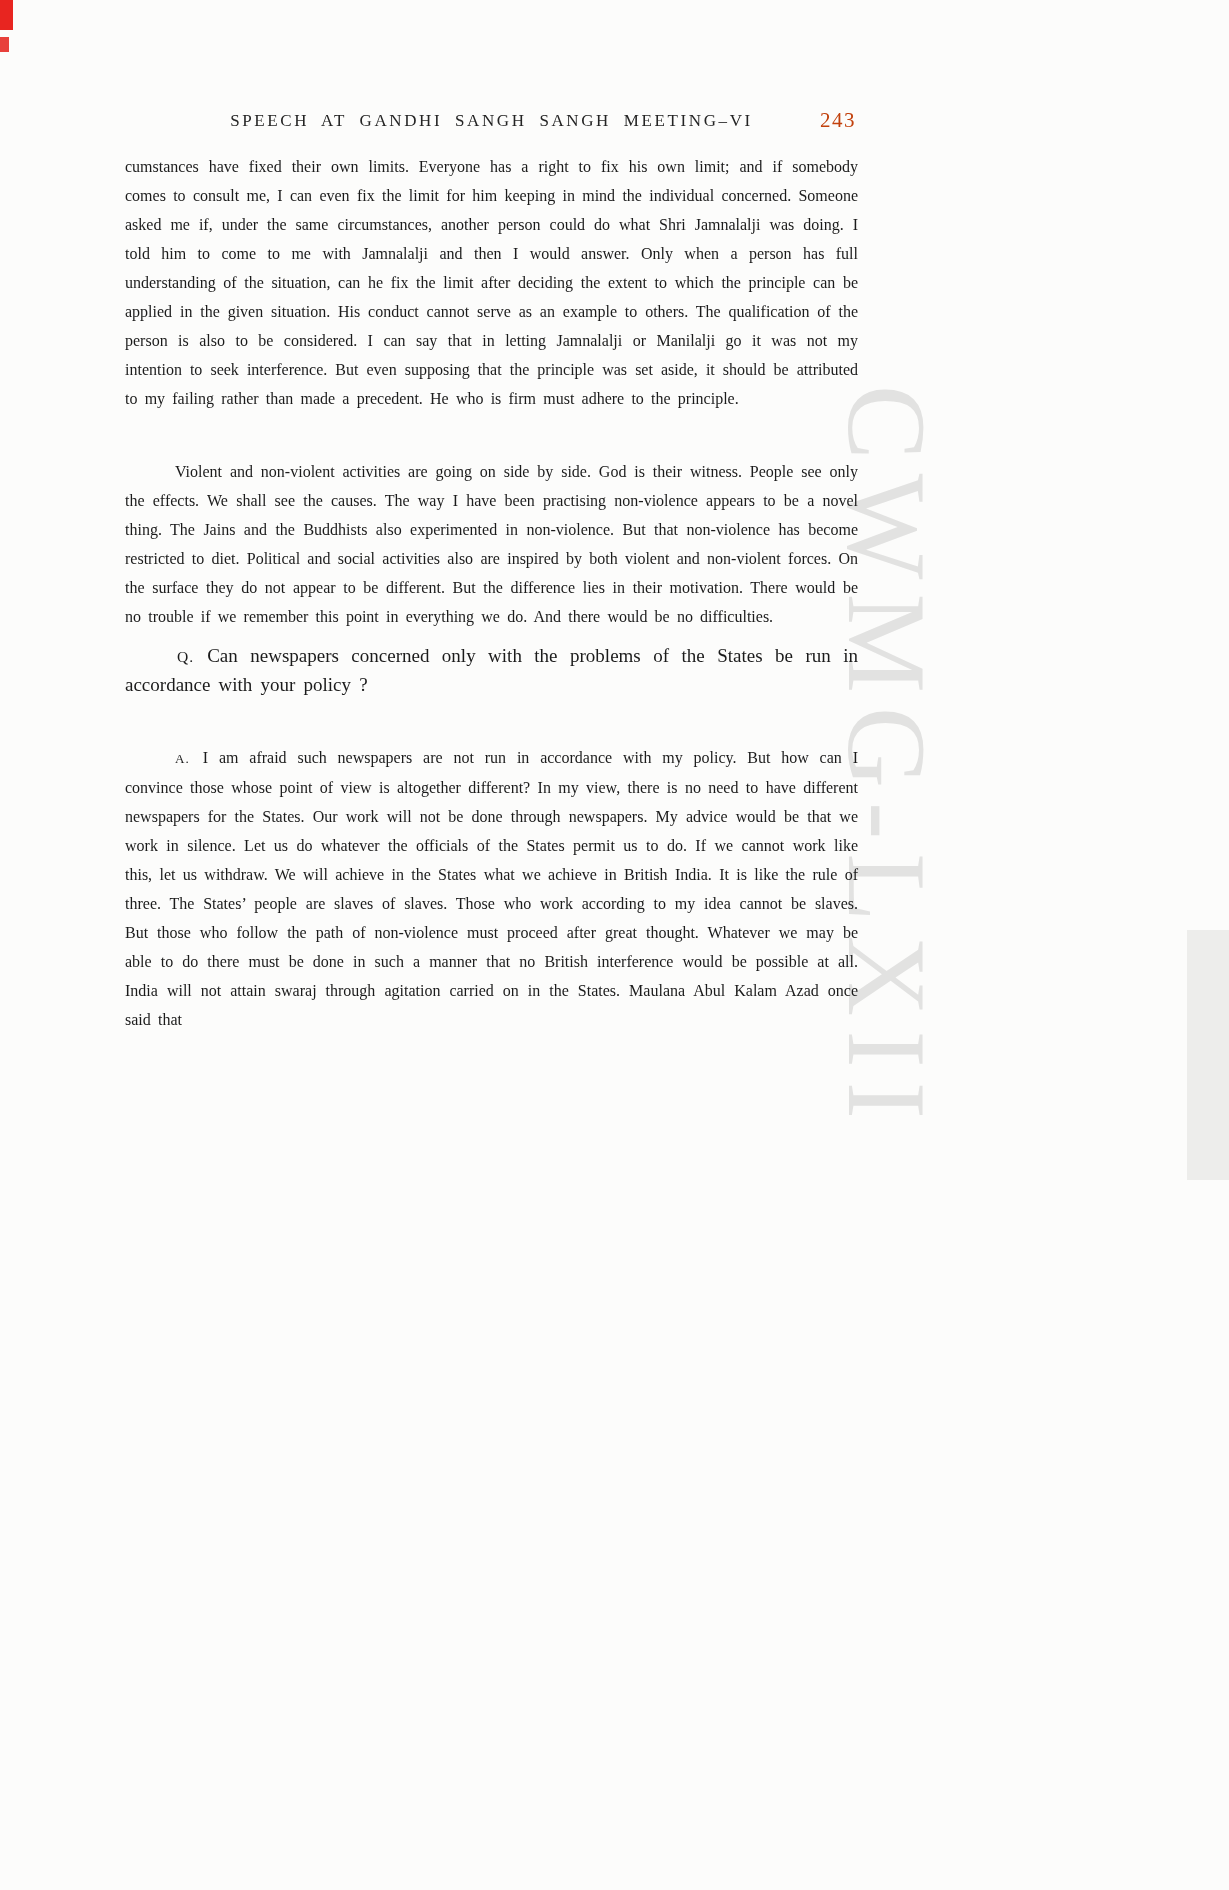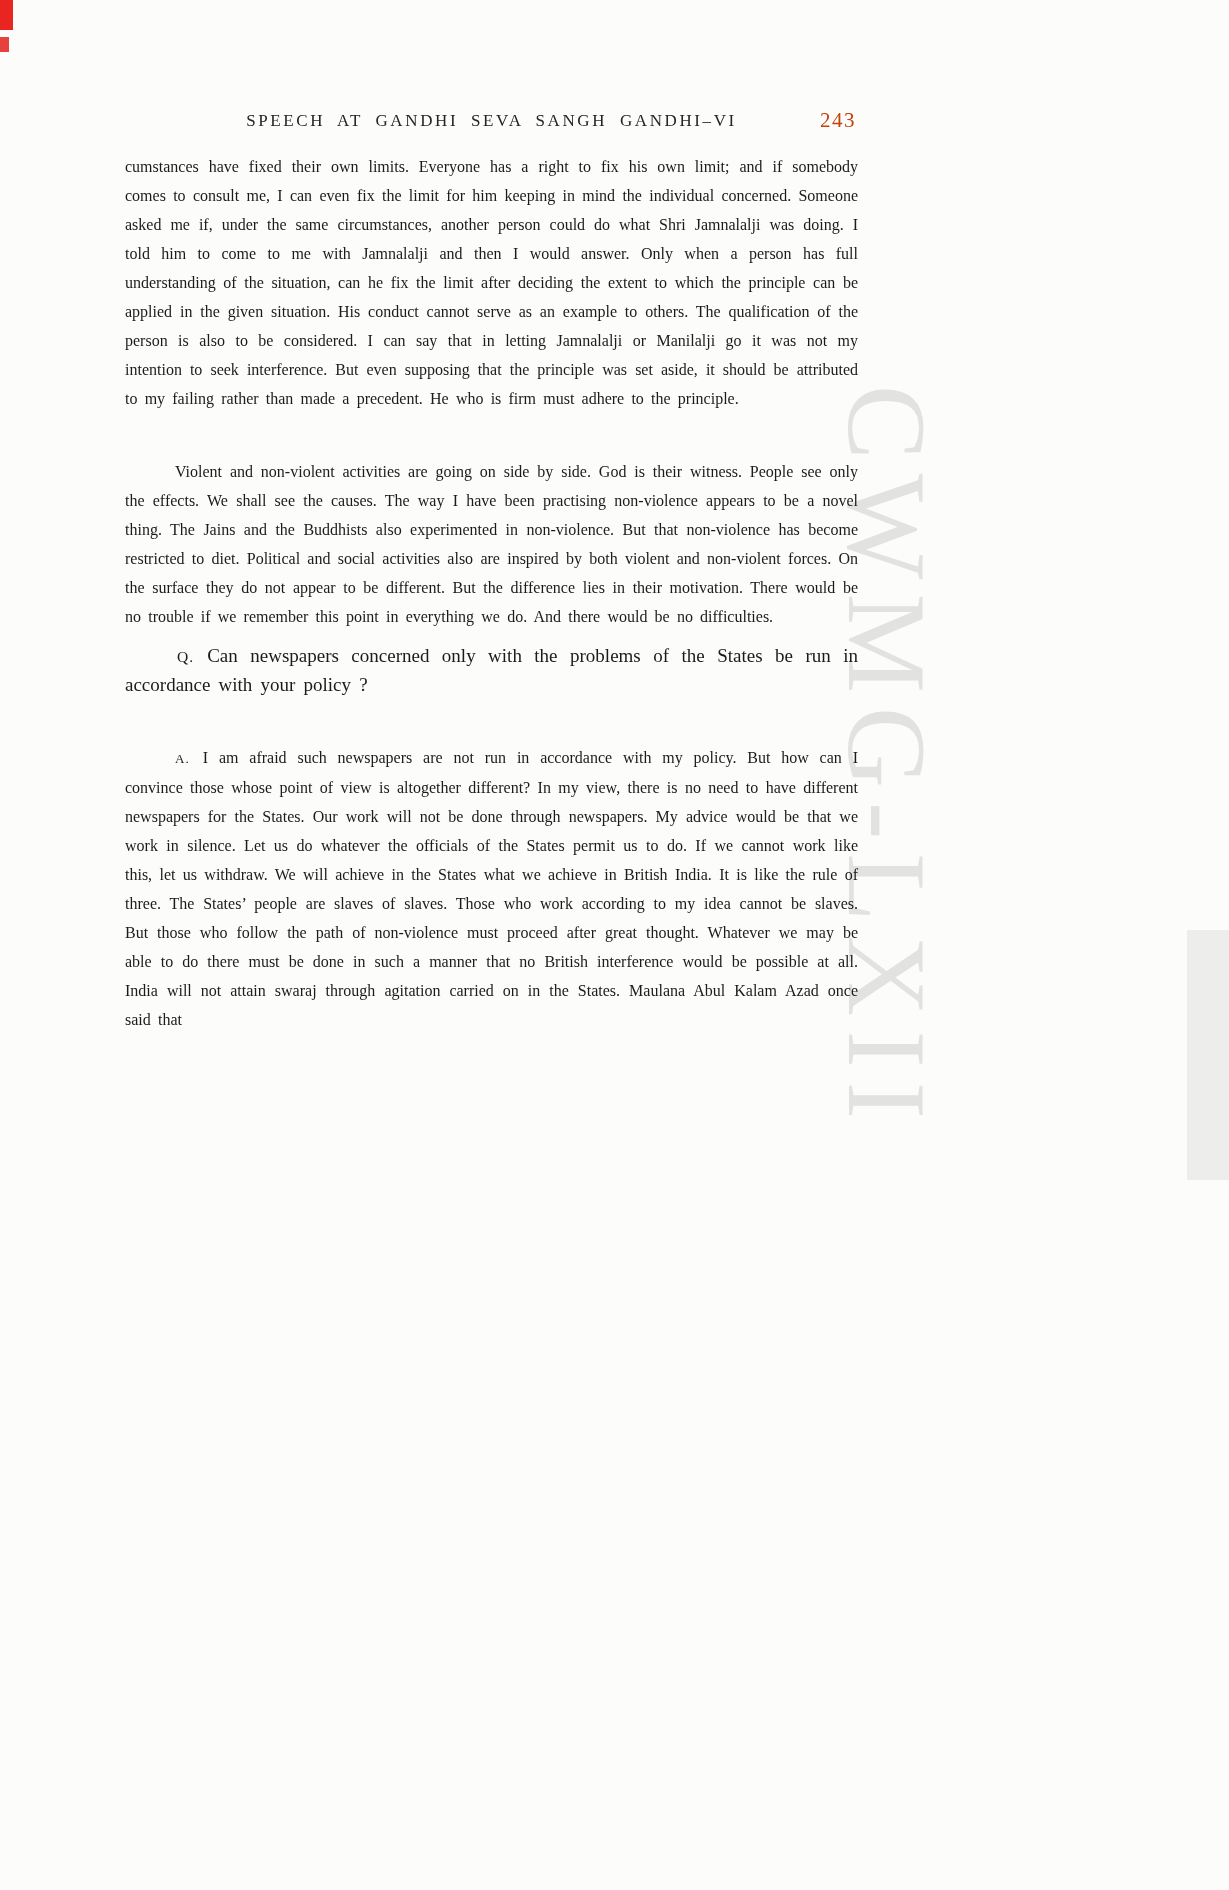--- a/index.html
+++ b/index.html
@@ -103,21 +103,21 @@
 
 <div class="scan-artifact-top"></div>
 <div class="scan-artifact-bottom"></div>
 
 <div class="watermark">CWMG-LXII</div>
 <div class="edge-shadow"></div>
 
 <div class="text-block">
 
   <div class="page-header">
-    <div class="page-title">SPEECH AT GANDHI SEVA SANGH GANDHI–VI</div>
+    <div class="page-title">SPEECH AT GANDHI SANGH SANGH MEETING–VI</div>
     <div class="page-number">243</div>
   </div>
 
   <p class="body-text">cumstances have fixed their own limits.  Everyone has a right to fix his own limit; and if somebody comes to consult me, I can even fix the limit for him keeping in mind the individual concerned.  Someone asked me if, under the same circumstances, another person could do what Shri Jamnalalji was doing.  I told him to come to me with Jamnalalji and then I would answer.  Only when a person has full understanding of the situation, can he fix the limit after deciding the extent to which the principle can be applied in the given situation.  His conduct cannot serve as an example to others.  The qualification of the person is also to be considered.  I can say that in letting Jamnalalji or Manilalji go it was not my intention to seek interference.  But even supposing that the principle was set aside, it should be attributed to my failing rather than made a precedent.  He who is firm must adhere to the principle.</p>
 
   <p class="body-text indent">Violent and non-violent activities are going on side by side. God is their witness.  People see only the effects.  We shall see the causes.  The way I have been practising non-violence appears to be a novel thing.  The Jains and the Buddhists also experimented in non-violence.  But that non-violence has become restricted to diet.  Political and social activities also are inspired by both violent and non-violent forces.  On the surface they do not appear to be different.  But the difference lies in their motivation.  There would be no trouble if we remember this point in everything we do.  And there would be no difficulties.</p>
 
   <p class="small-text"><span class="qa-label">Q.</span><span>Can newspapers concerned only with the problems of the States be run in accordance with your policy ?</span></p>
 
   <p class="body-text indent"><span class="qa-label">A.</span><span>I am afraid such newspapers are not run in accordance with my policy.  But how can I convince those whose point of view is altogether different?  In my view, there is no need to have different newspapers for the States.  Our work will not be done through newspapers.  My advice would be that we work in silence.  Let us do whatever the officials of the States permit us to do.  If we cannot work like this, let us withdraw. We will achieve in the States what we achieve in British India. It is like the rule of three.  The States’ people are slaves of slaves.  Those who work according to my idea cannot be slaves.  But those who follow the path of non-violence must proceed after great thought.  Whatever we may be able to do there must be done in such a manner that no British interference would be possible at all.  India will not attain swaraj through agitation carried on in the States.   Maulana Abul Kalam Azad once said that</span></p>

